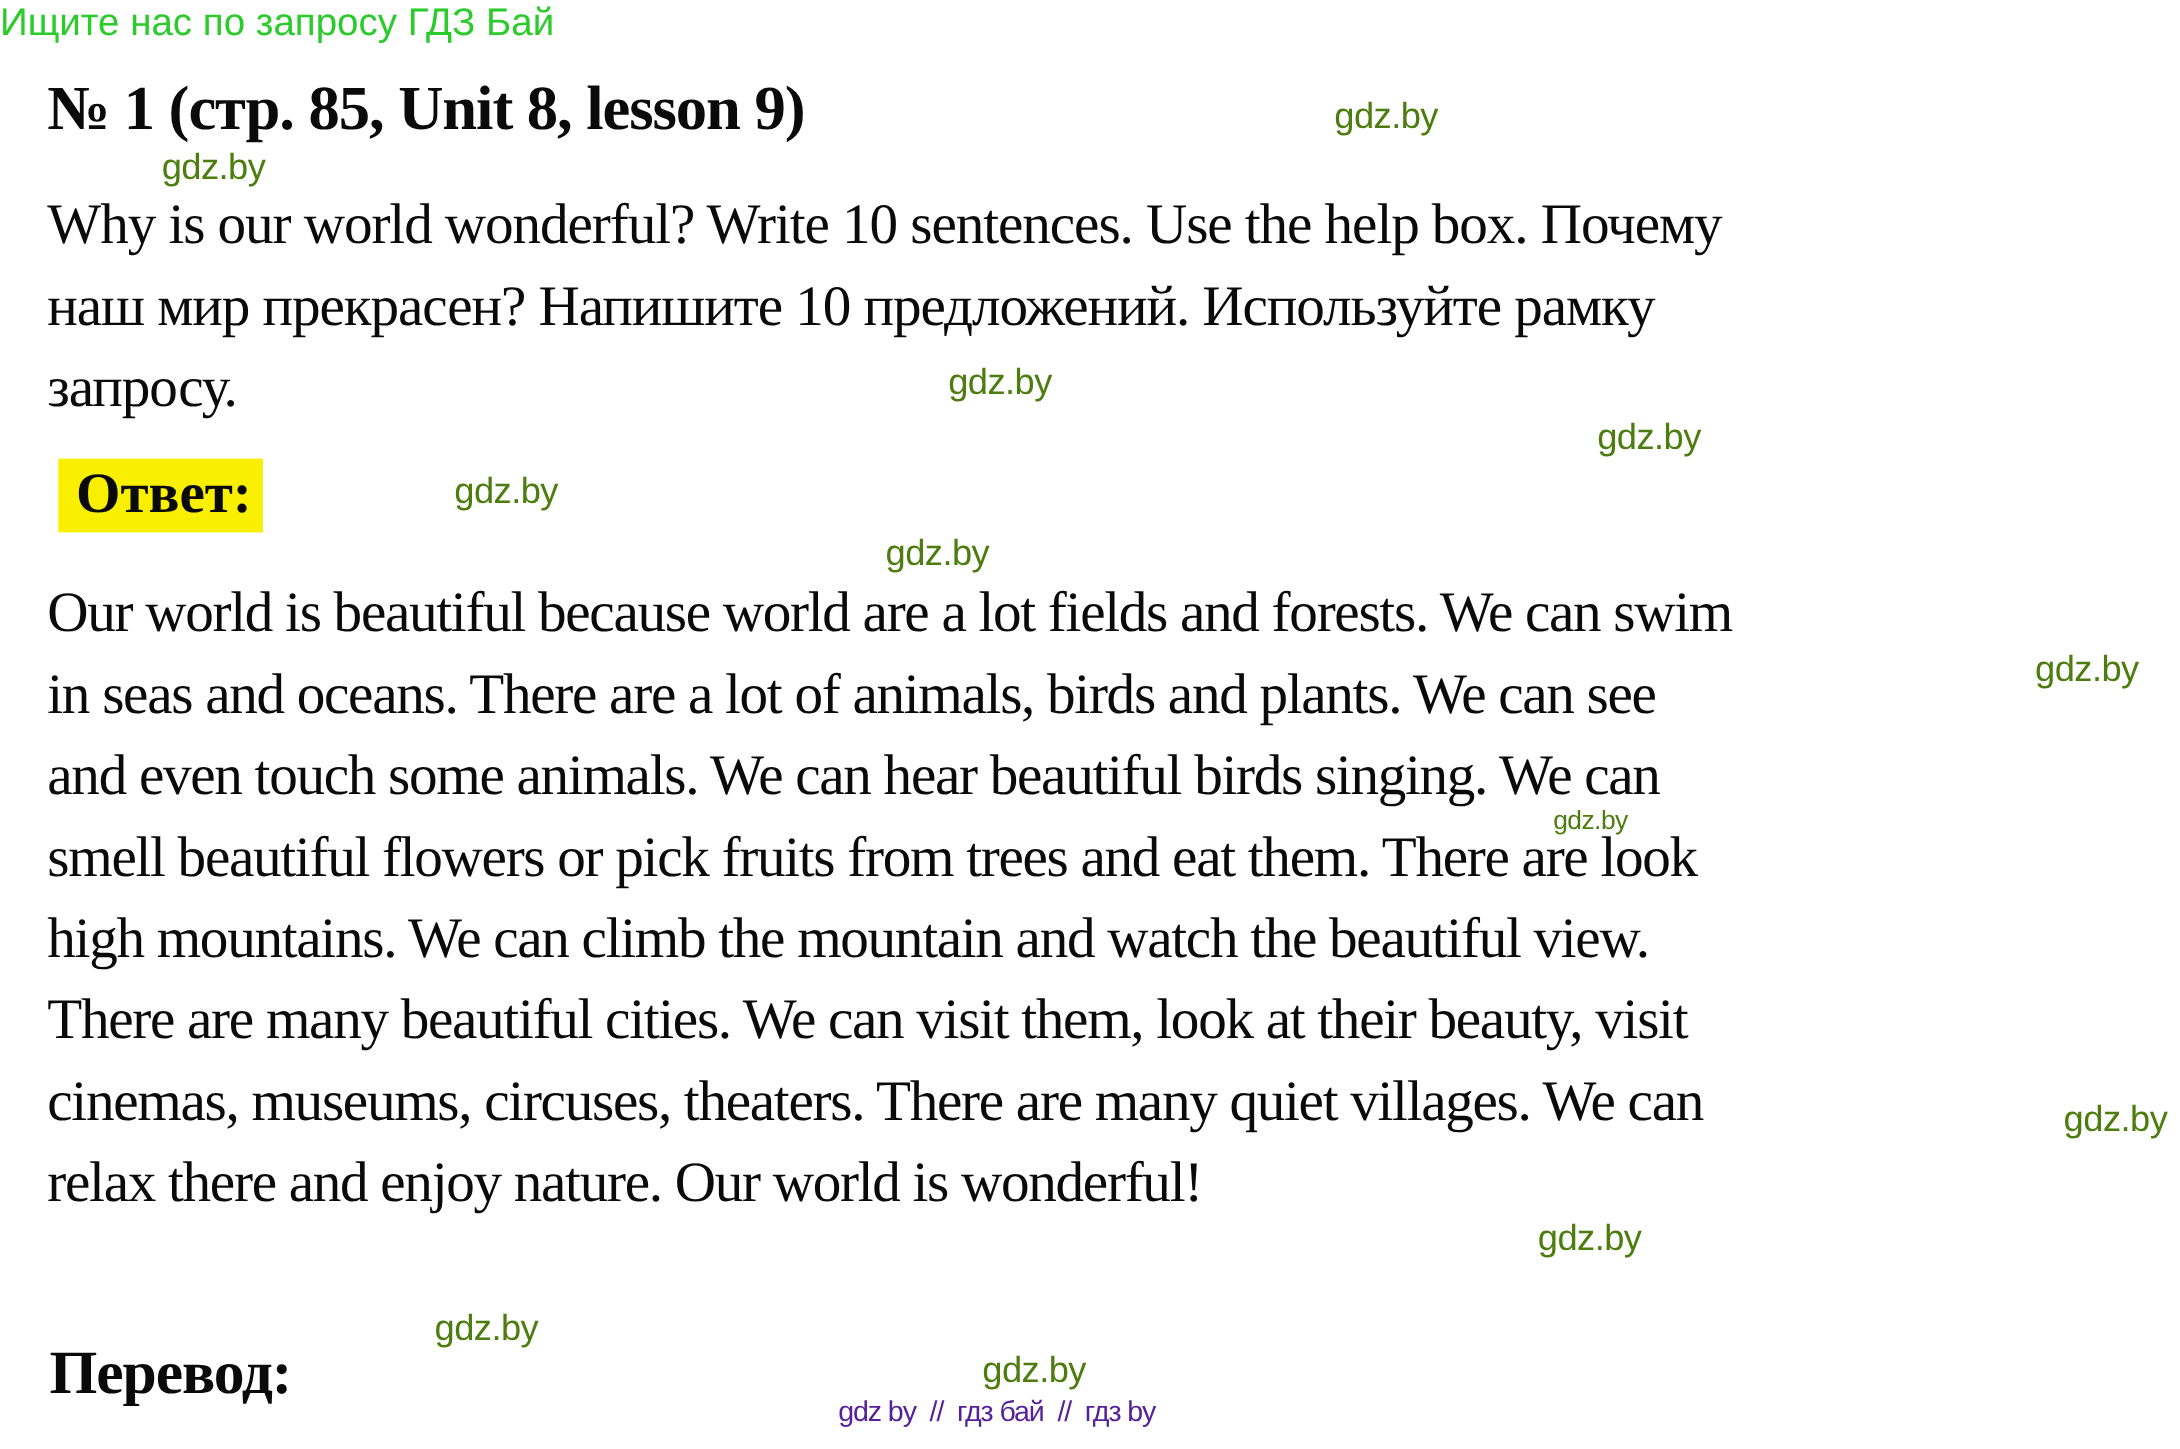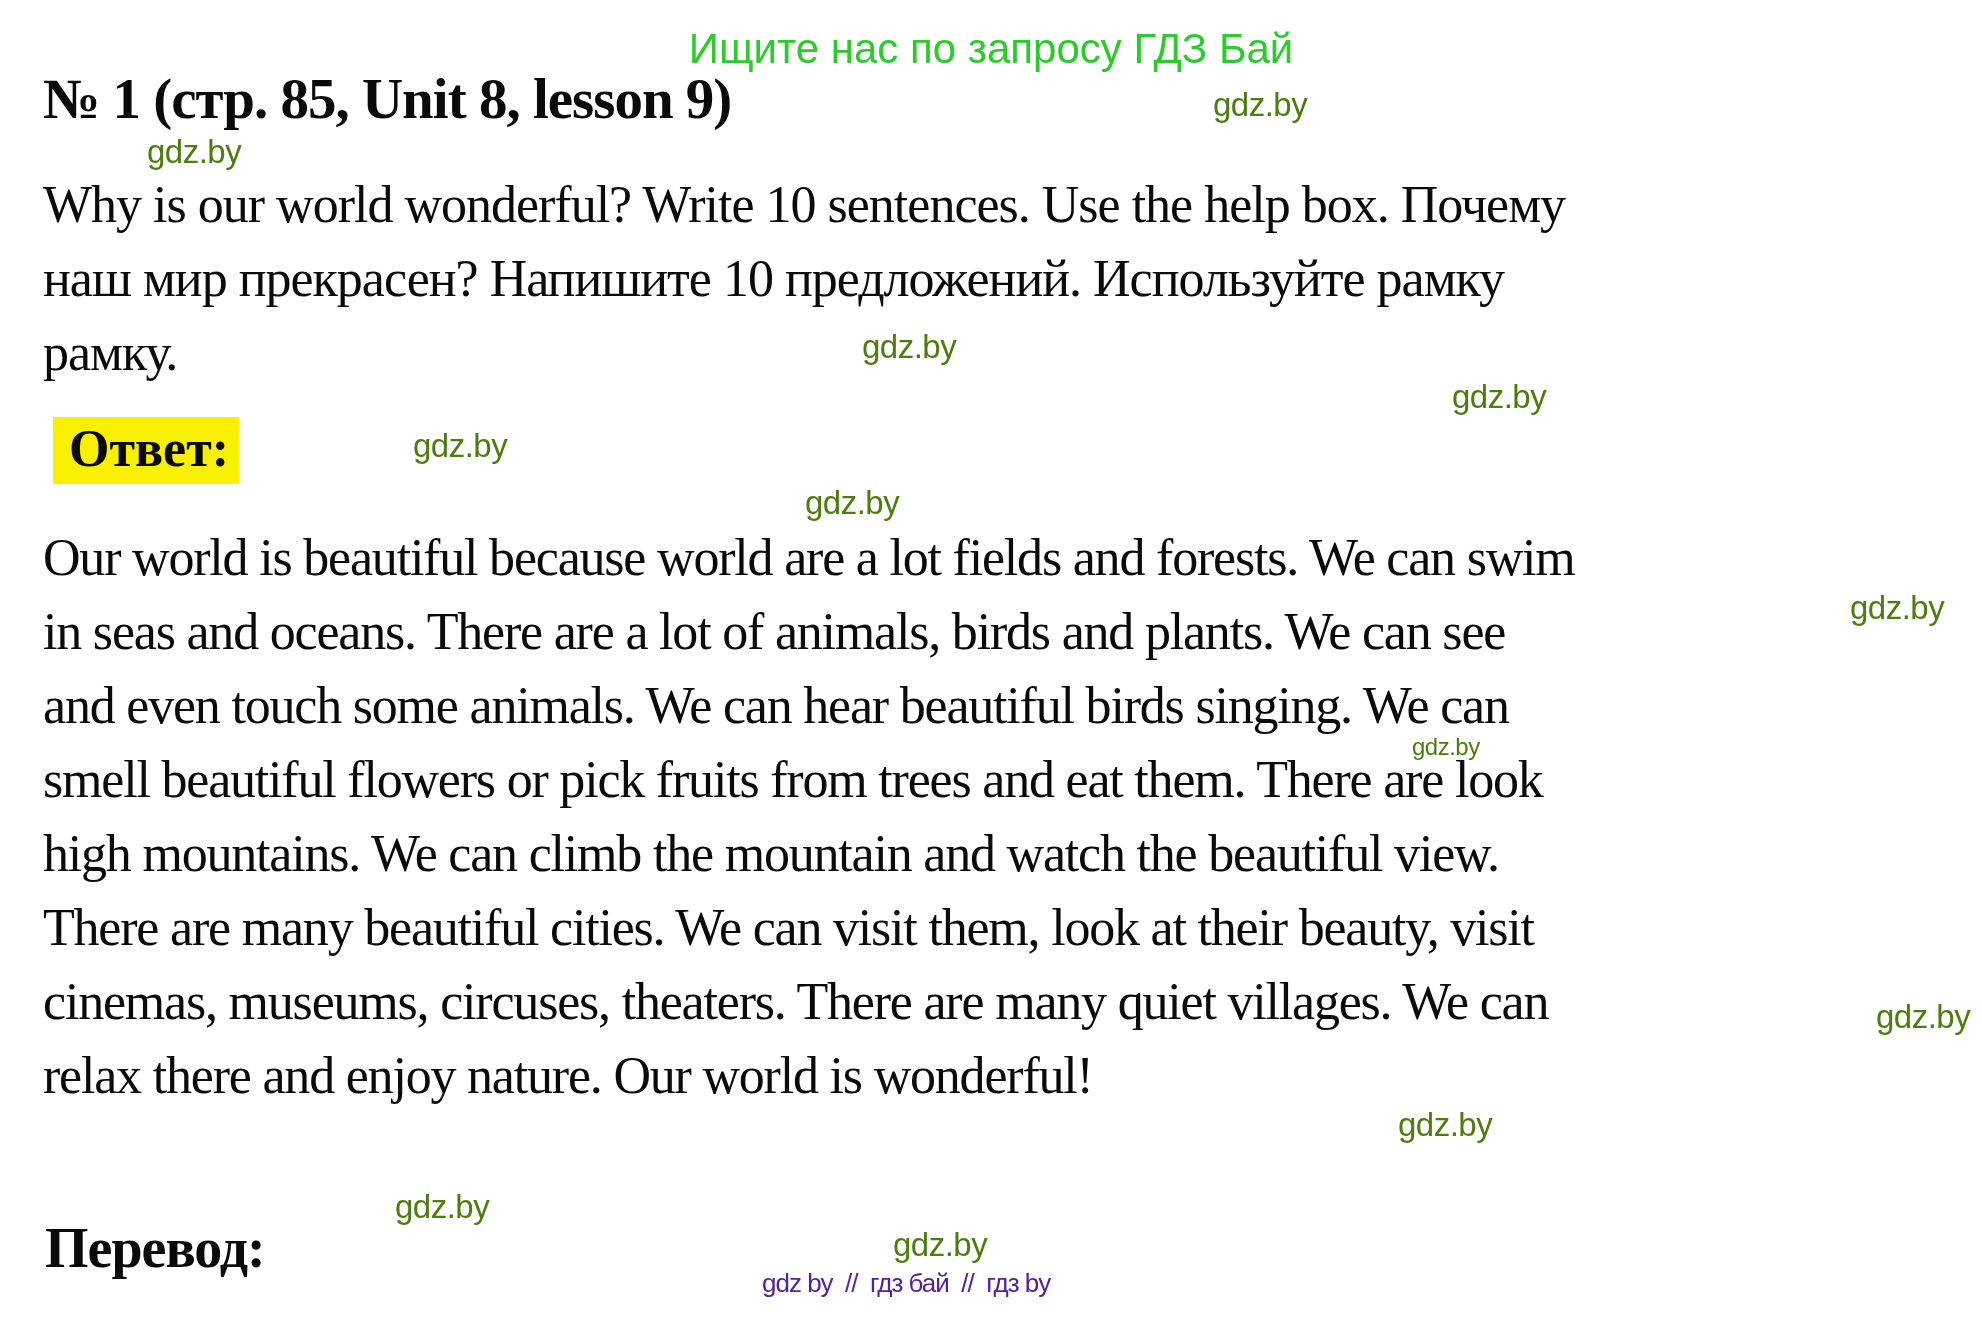--- a/index.html
+++ b/index.html
@@ -6,23 +6,22 @@
   html, body { background: #ffffff; }
   body {
     width: 1982px; height: 1317px;
     position: relative;
     overflow: hidden;
     font-family: "Liberation Serif", serif;
     color: #0a0a0a;
   }
   .banner {
     position: absolute; top: 1px; left: 0; width: 100%;
-    text-align: center;
     font-family: "Liberation Sans", sans-serif;
-    font-size: 42px; color: #2acb2a; margin-top: 24px;
+    font-size: 35px; color: #2acb2a;
   }
   .heading {
     position: absolute; left: 43px; top: 66px;
     font-size: 57px; font-weight: bold; letter-spacing: -1px;
     white-space: nowrap;
   }
   .question {
     position: absolute; left: 43px; top: 168px;
     font-size: 52px; line-height: 74px; letter-spacing: -1px;
   }
@@ -58,21 +57,21 @@
 </head>
 <body>
 
 <div class="banner">Ищите нас по запросу ГДЗ Бай</div>
 
 <div class="heading">№ 1 (стр. 85, Unit 8, lesson 9)</div>
 
 <div class="question">
   <div>Why is our world wonderful? Write 10 sentences. Use the help box. Почему</div>
   <div>наш мир прекрасен? Напишите 10 предложений. Используйте рамку</div>
-  <div>рамку.</div>
+  <div>запросу.</div>
 </div>
 
 <div class="answer-label">Ответ:</div>
 
 <div class="answer-text">
   <div>Our world is beautiful because world are a lot fields and forests. We can swim</div>
   <div>in seas and oceans. There are a lot of animals, birds and plants. We can see</div>
   <div>and even touch some animals. We can hear beautiful birds singing. We can</div>
   <div>smell beautiful flowers or pick fruits from trees and eat them. There are look</div>
   <div>high mountains. We can climb the mountain and watch the beautiful view.</div>

